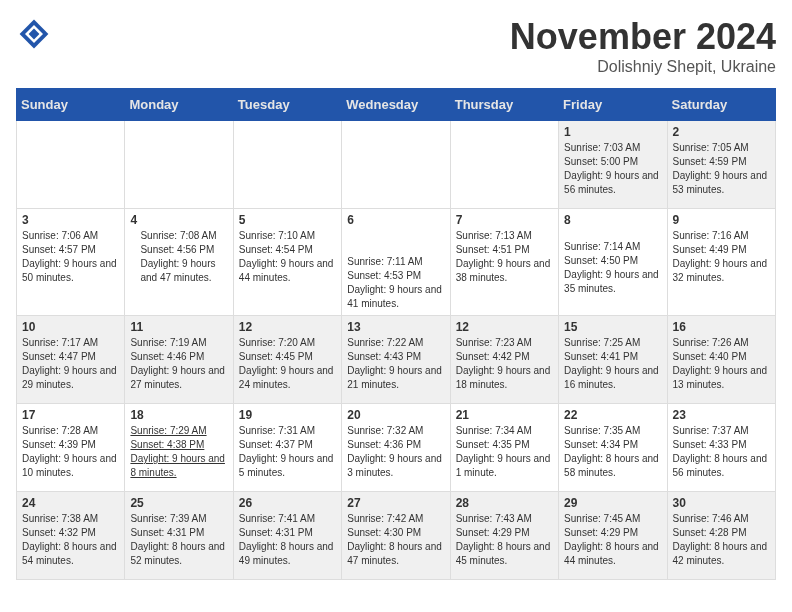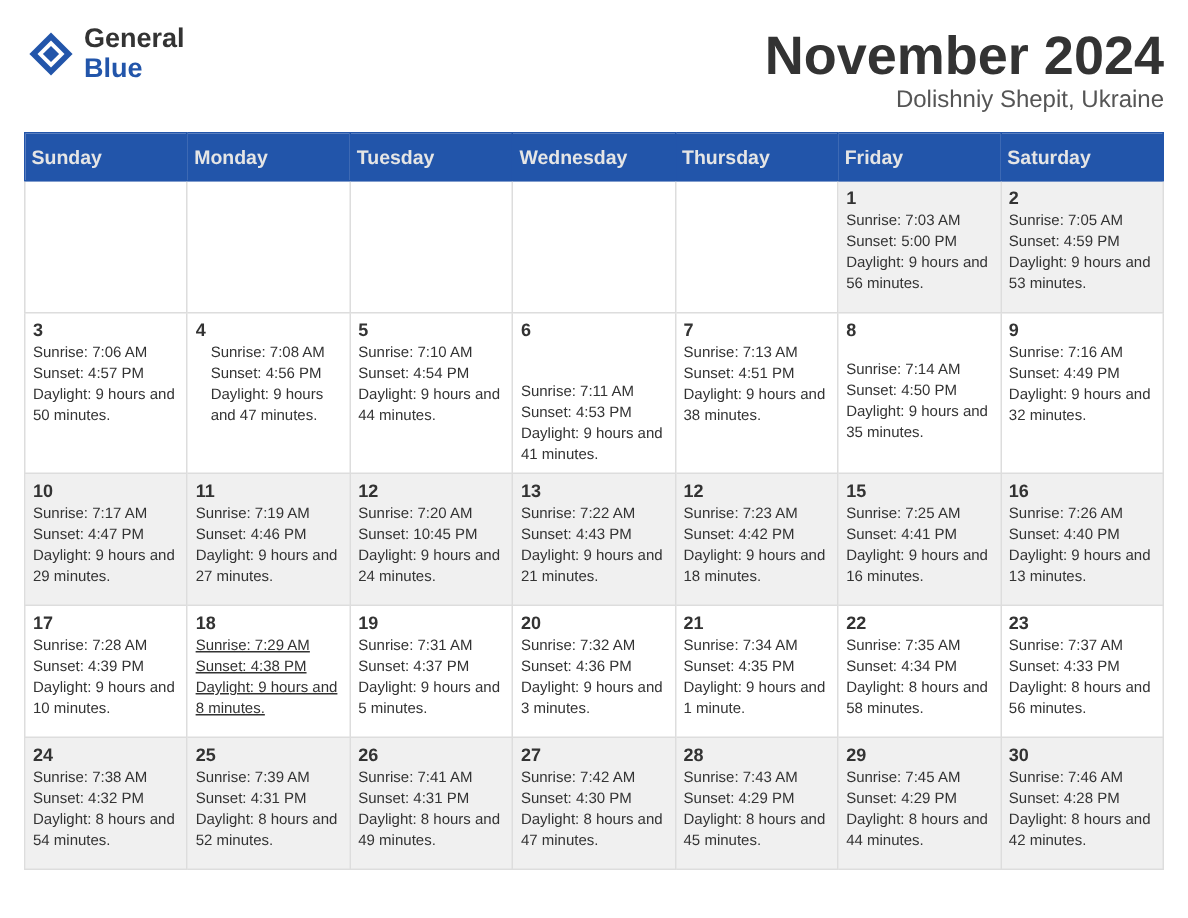--- a/index.html
+++ b/index.html
@@ -103,24 +103,20 @@
 </head>
 <body>
 
 <div class="header-section">
   <div class="logo">
     <svg class="logo-icon" viewBox="0 0 40 40" xmlns="http://www.w3.org/2000/svg">
       <polygon points="20,4 36,20 20,36 4,20" fill="#2255aa"></polygon>
       <polygon points="20,10 30,20 20,30 10,20" fill="#fff"></polygon>
       <polygon points="20,14 26,20 20,26 14,20" fill="#2255aa"></polygon>
     </svg>
-    <div class="logo-text">
-      <span class="logo-general">General</span>
-      <span class="logo-blue">Blue</span>
-    </div>
   </div>
   <div class="title-section">
     <div class="main-title">November 2024</div>
     <div class="subtitle">Dolishniy Shepit, Ukraine</div>
   </div>
 </div>
 
 <table>
   <thead>
     <tr>
@@ -206,21 +202,21 @@
         </td>
         <td>
           <span class="day-num">11</span>
           <div class="day-info" style="white-space: pre-line;">Sunrise: 7:19 AM
 Sunset: 4:46 PM
 Daylight: 9 hours and 27 minutes.</div>
         </td>
         <td>
           <span class="day-num">12</span>
           <div class="day-info" style="white-space: pre-line;">Sunrise: 7:20 AM
-Sunset: 10:45 PM
+Sunset: 4:45 PM
 Daylight: 9 hours and 24 minutes.</div>
         </td>
         <td>
           <span class="day-num">13</span>
           <div class="day-info" style="white-space: pre-line;">Sunrise: 7:22 AM
 Sunset: 4:43 PM
 Daylight: 9 hours and 21 minutes.</div>
         </td>
         <td>
           <span class="day-num">12</span>

